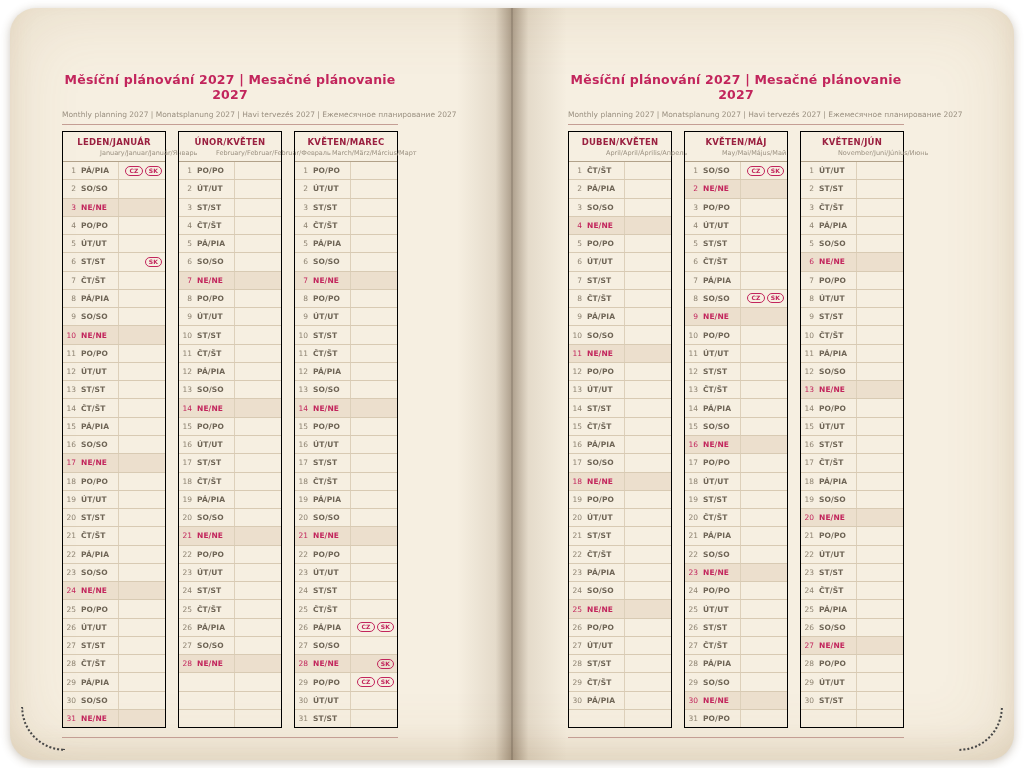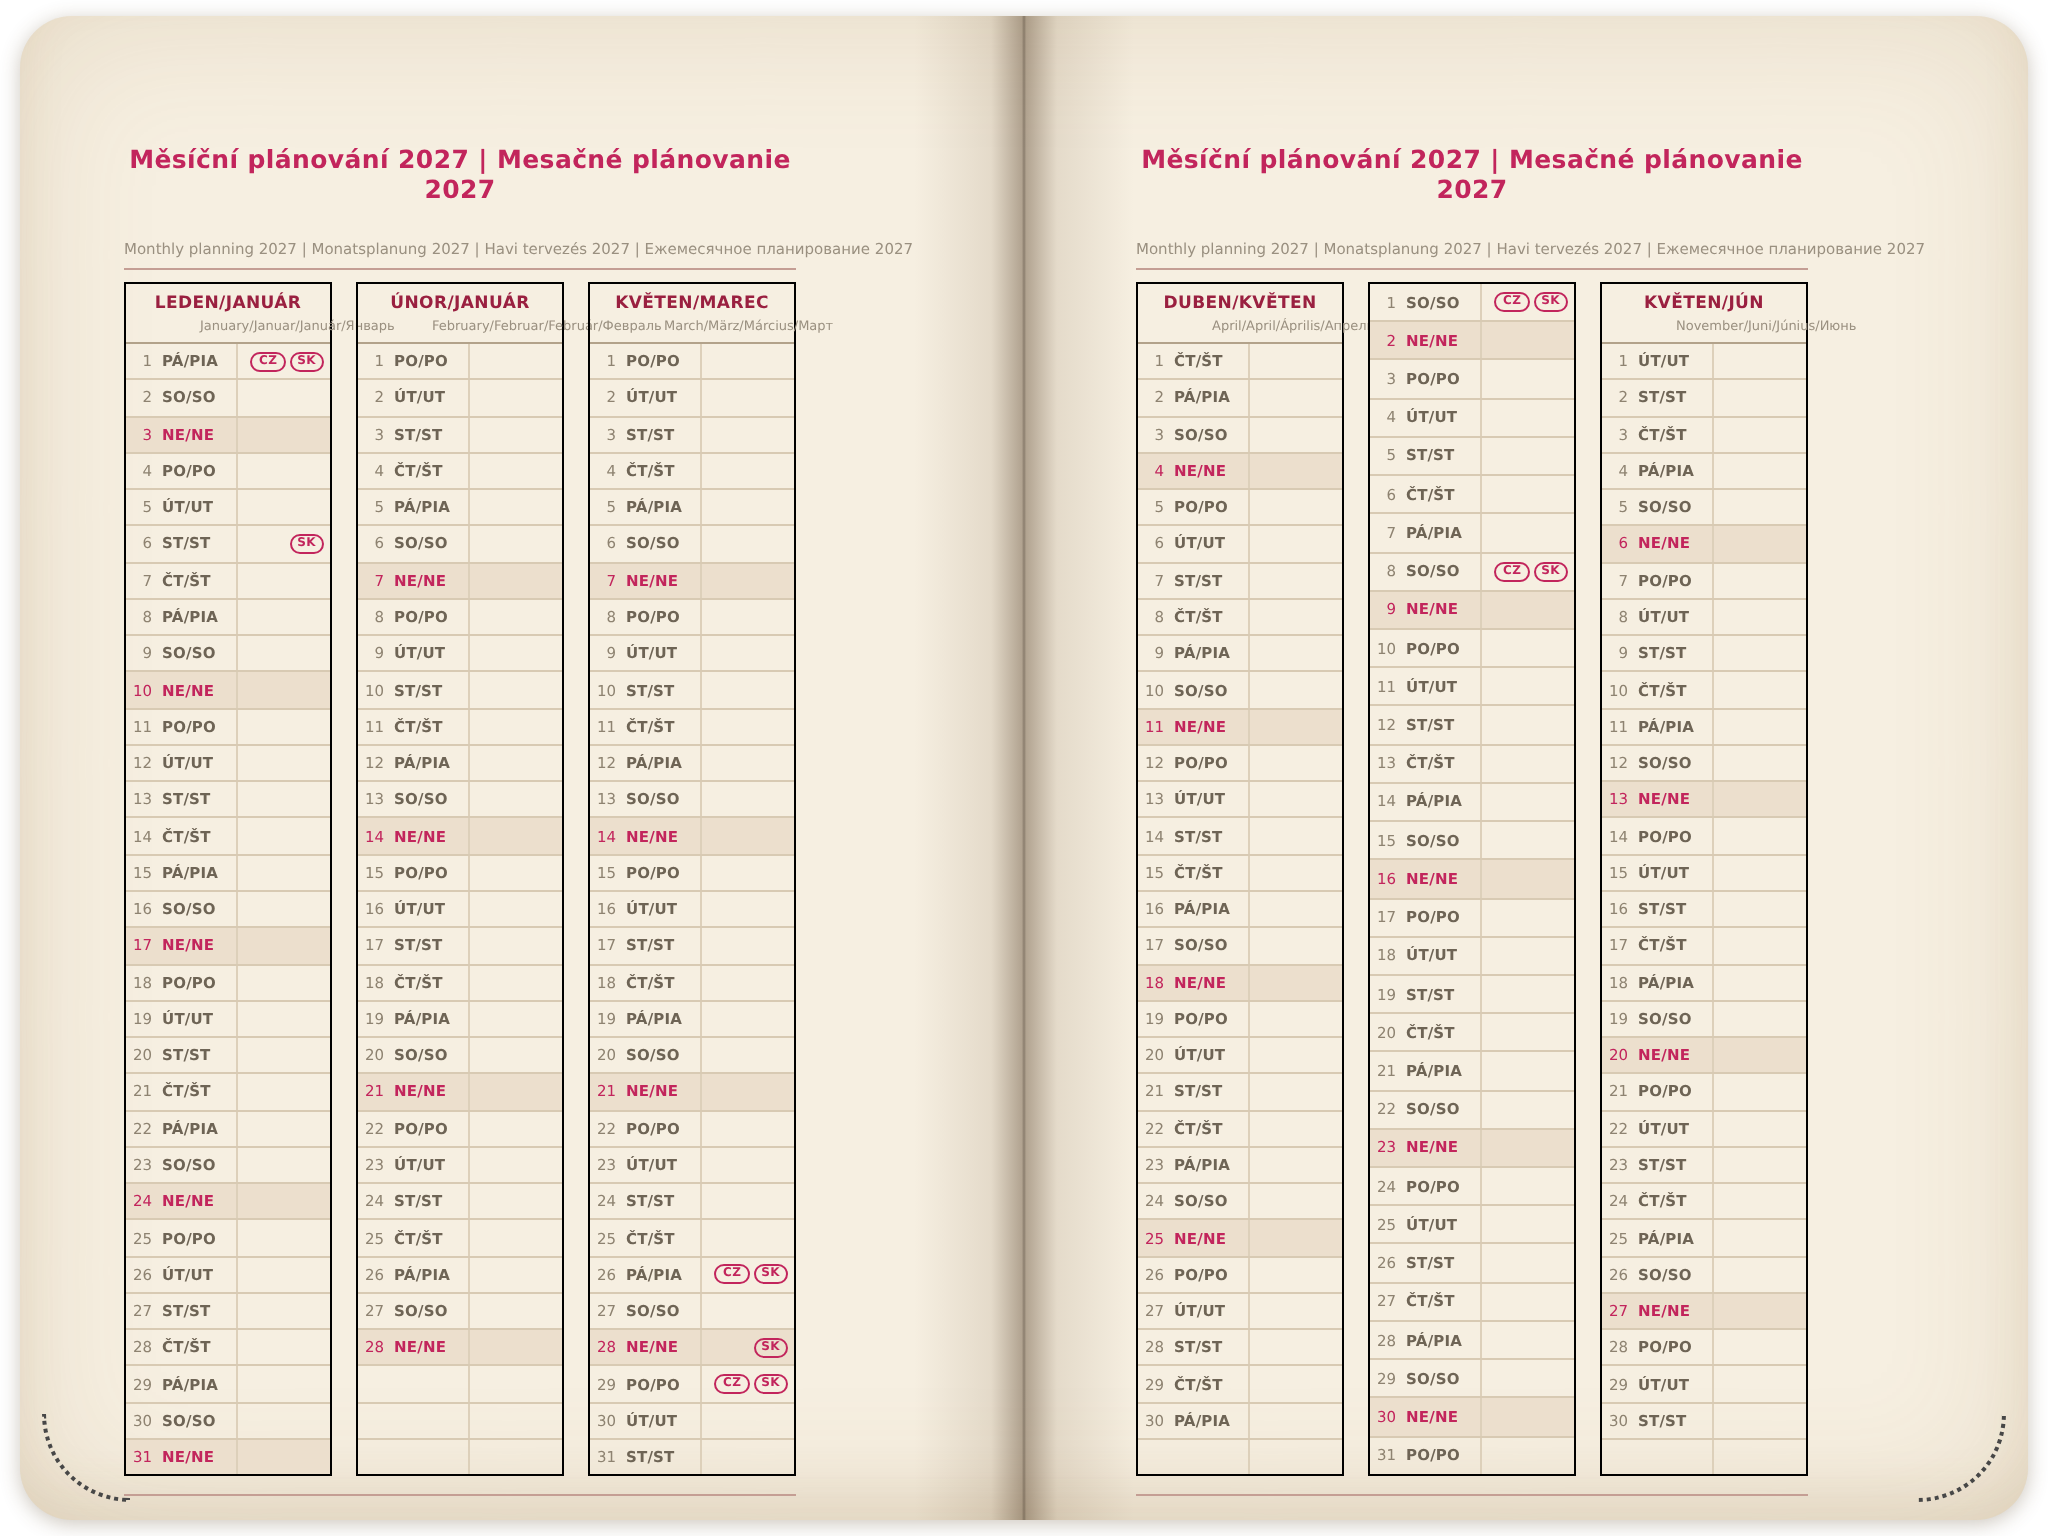--- a/index.html
+++ b/index.html
@@ -17,21 +17,21 @@
             rgba(100,70,35,0) 0%, rgba(100,70,35,.12) 35%,
             rgba(75,50,24,.40) 49%, rgba(50,32,14,.55) 50%, rgba(75,50,24,.40) 51%,
             rgba(100,70,35,.12) 65%, rgba(100,70,35,0) 100%); }
 
   .page-inner { position:absolute; top:0; width:336px; height:100%; }
   .page-inner.left  { left:52px; }
   .page-inner.right { left:558px; }
 
   .title    { margin-top:64px; text-align:center; font-size:12.5px; font-weight:bold;
               color:#c2255c; letter-spacing:.2px; }
-  .subtitle { margin-top:18px; text-align:right; font-size:7.5px; color:#9a9080; white-space:nowrap; }
+  .subtitle { margin-top:8px; text-align:right; font-size:7.5px; color:#9a9080; white-space:nowrap; }
   .rule     { border-top:1px solid #c49e94; margin-top:5px; }
   .rule.bottom { margin-top:9px; }
 
   .months { display:flex; gap:12px; margin-top:6px; height:597px; }
   .month  { flex:1 1 0; min-width:0; border:1px solid #000000;
             display:flex; flex-direction:column; }
   .month-header { border-bottom:1px solid #b2a28a; text-align:center; padding:5px 1px 4px; }
   .month-name { font-size:8.5px; font-weight:bold; color:#9a2040; letter-spacing:.2px; white-space:nowrap; }
   .month-sub  { font-size:6.5px; color:#9a9080; margin-top:2px; white-space:nowrap;padding-left:36px; }
 
@@ -226,21 +226,21 @@
             <span class="notes"></span>
           </div>
           <div class="day-row sun">
             <span class="num">31</span>
             <span class="abbr">NE/NE</span>
             <span class="notes"></span>
           </div>
         </div>
         <div class="month">
           <div class="month-header">
-            <div class="month-name">ÚNOR/JANUÁR</div>
+            <div class="month-name">ÚNOR/KVĚTEN</div>
             <div class="month-sub">February/Februar/Február/Февраль</div>
           </div>
           <div class="day-row">
             <span class="num">1</span>
             <span class="abbr">PO/PO</span>
             <span class="notes"></span>
           </div>
           <div class="day-row">
             <span class="num">2</span>
             <span class="abbr">ÚT/UT</span>
@@ -725,20 +725,24 @@
             <span class="abbr">PÁ/PIA</span>
             <span class="notes"></span>
           </div>
           <div class="day-row">
             <span class="num"></span>
             <span class="abbr"></span>
             <span class="notes"></span>
           </div>
         </div>
         <div class="month">
+          <div class="month-header">
+            <div class="month-name">KVĚTEN/MÁJ</div>
+            <div class="month-sub">May/Mai/Május/Май</div>
+          </div>
           <div class="day-row">
             <span class="num">1</span>
             <span class="abbr">SO/SO</span>
             <span class="notes">
               <span class="badge">CZ</span>
               <span class="badge">SK</span>
             </span>
           </div>
           <div class="day-row sun">
             <span class="num">2</span>

